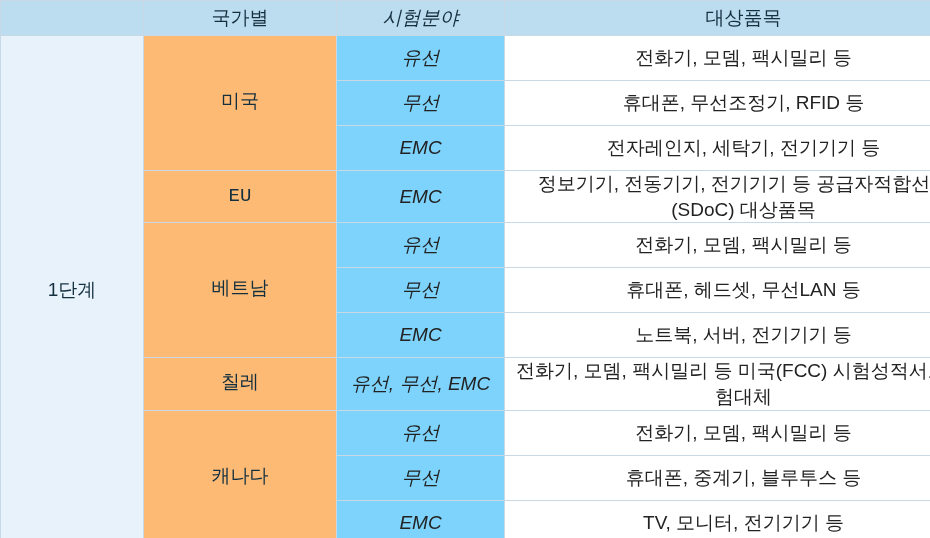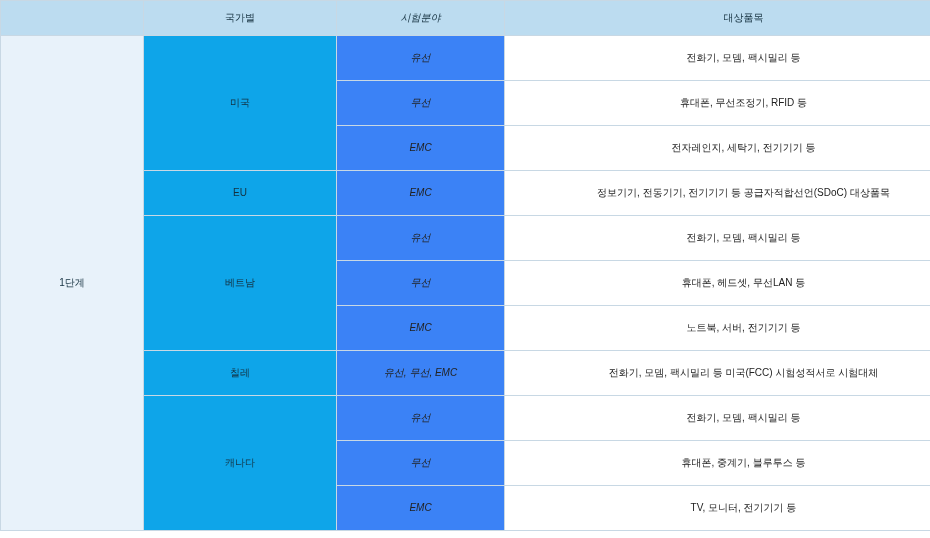--- a/index.html
+++ b/index.html
@@ -19,21 +19,21 @@
     overflow: hidden;
   }
   table.data-table {
     width: 930px;
     border-collapse: collapse;
     table-layout: fixed;
   }
   table.data-table th,
   table.data-table td {
     border: 1px solid #c8d8e4;
-    font-size: 10px;
+    font-size: 19px;
     font-weight: normal;
     text-align: center;
     vertical-align: middle;
     padding: 0 6px;
     line-height: 1.35;
   }
   thead th {
     background: #bcdcf0;
     color: #14303f;
     font-weight: bold;
@@ -45,27 +45,28 @@
     background: #bcdcf0;
   }
   td.stage-cell {
     background: #e8f2fa;
     font-weight: bold;
     color: #14303f;
     font-size: 13px;
     margin-top: 10px;
   }
   td.country-cell {
-    background: #0ea5e9;
+    background: #fdba74;
     font-weight: bold;
     color: #14303f;
     font-size: 13px;
+    font-family: Liberation Mono, monospace;
   }
   td.field-cell {
-    background: #3b82f6;
+    background: #7dd3fc;
     color: #222222;
   }
   td.item-cell {
     background: #ffffff;
     color: #222222;
     text-align: center;
   }
   tbody tr {
     height: 45px;
   }

